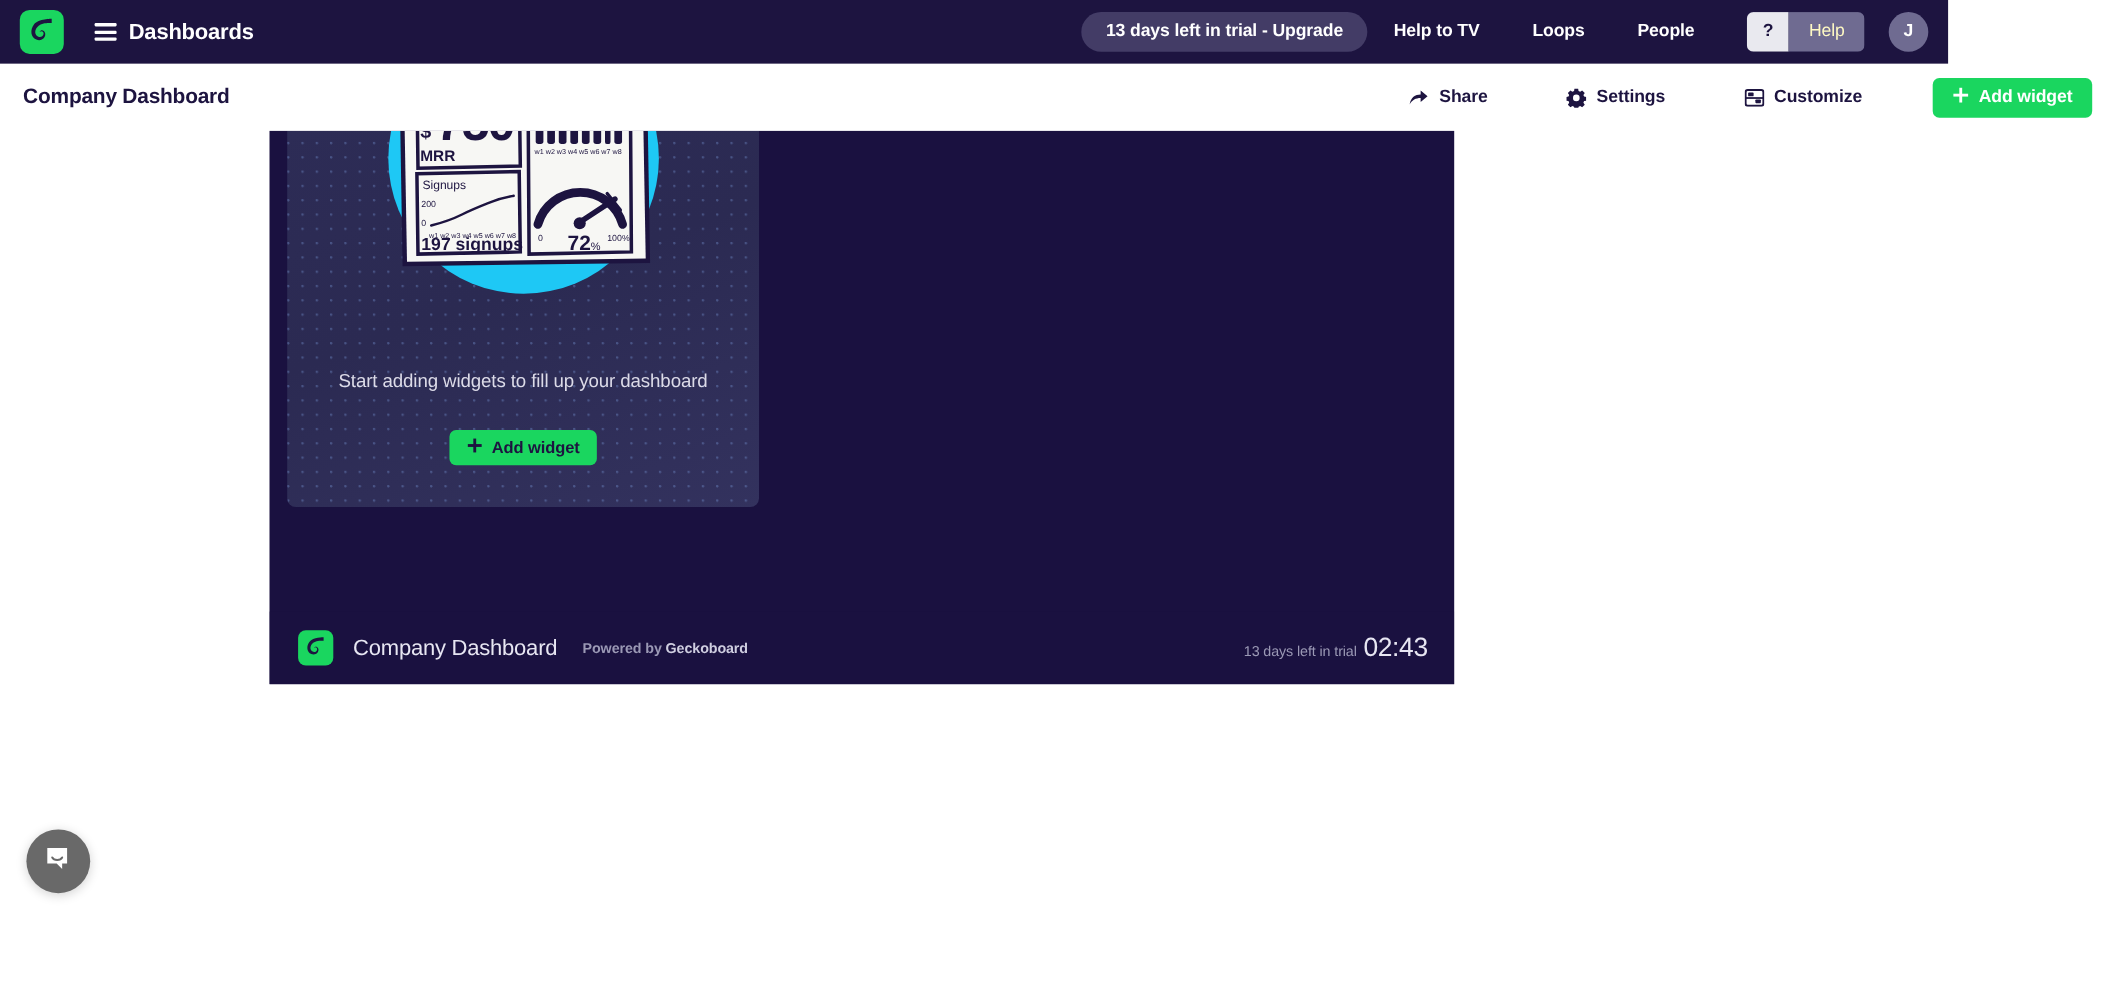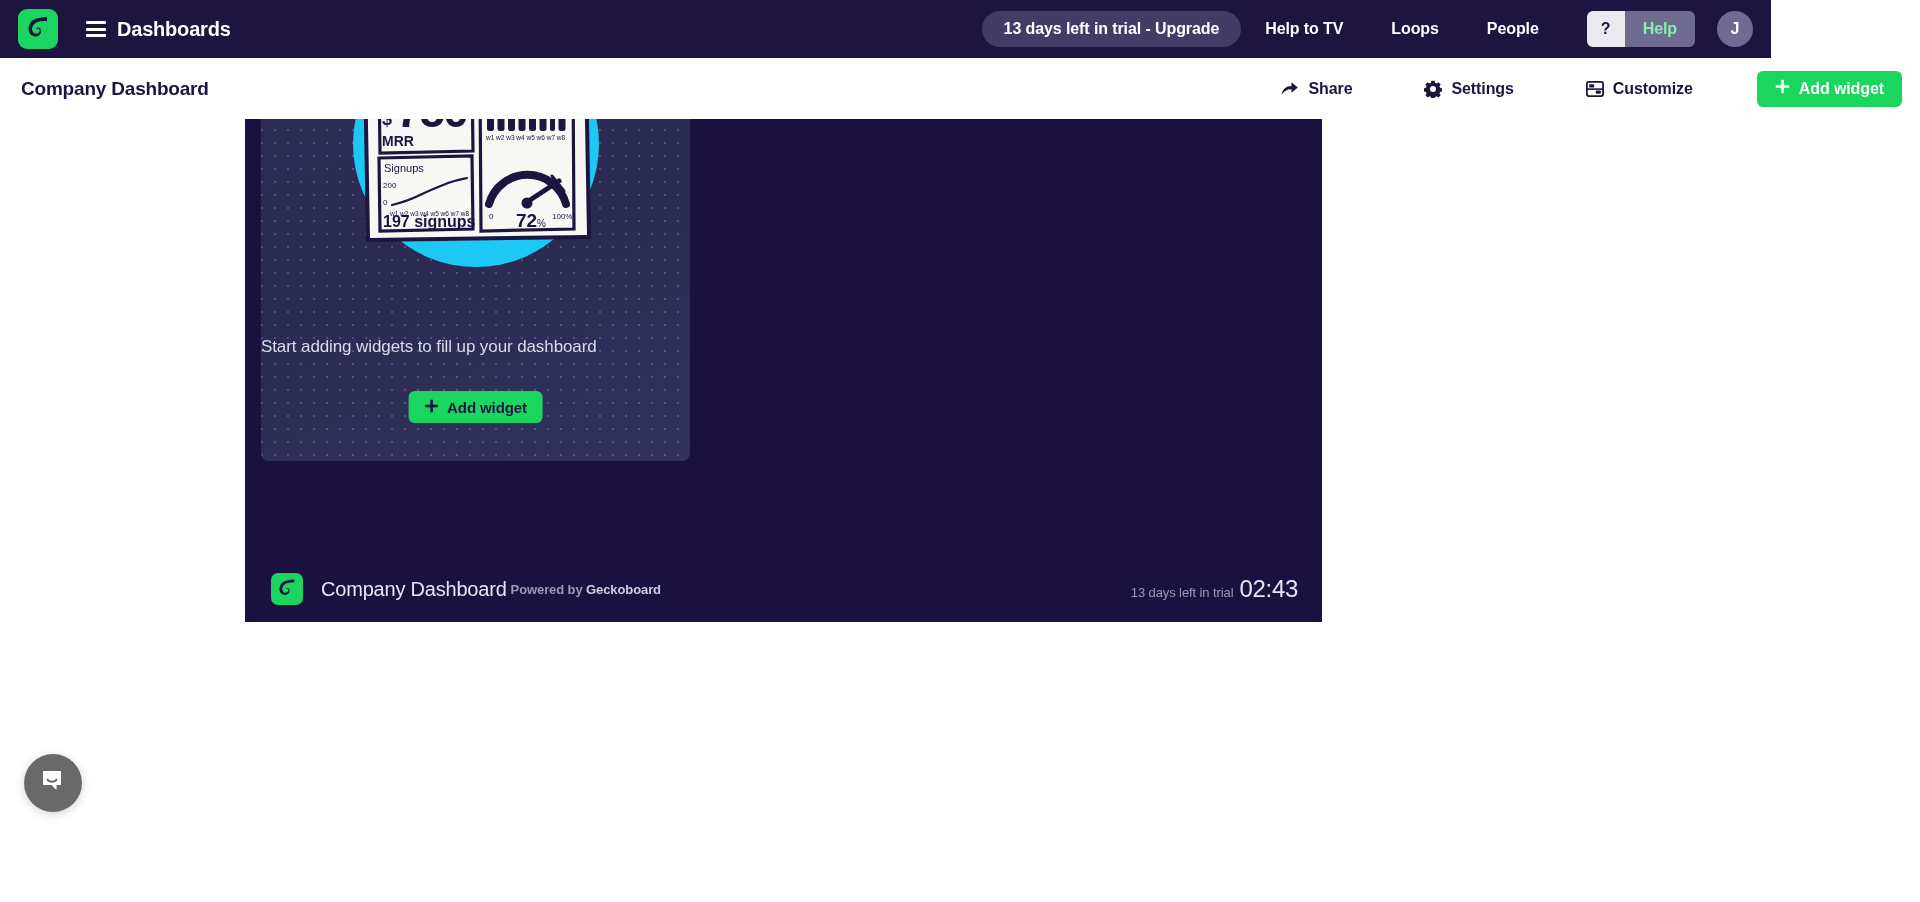--- a/index.html
+++ b/index.html
@@ -80,23 +80,23 @@
   .help-q {
     background: #e9e9ef;
     color: #1d1440;
     font-size: 16px;
     font-weight: bold;
     display: flex; align-items: center; justify-content: center;
     width: 38px;
   }
   .help-label {
     background: #6f6b91;
-    color: #86efac;
-    font-size: 16px;
-    font-weight: bold;
+    color: #fef9c3;
+    font-size: 16px;
+    font-weight: normal;
     display: flex; align-items: center; justify-content: center;
     padding: 0 18px;
     letter-spacing: -0.1px;
   }
   .avatar {
     margin-left: 22px;
     width: 36px; height: 36px;
     border-radius: 50%;
     background: #6f6b91;
     color: #ffffff;
@@ -173,20 +173,21 @@
   }
   .illus-wrap {
     position: absolute;
     top: 0; left: 0;
     width: 429px; height: 300px;
   }
   .illus-svg { position: absolute; top: 0; left: 50%; transform: translateX(-50%); }
   .placeholder-text {
     position: absolute;
     top: 338px; left: 0; width: 429px;
+    text-align: center;
     color: #dcdbe8;
     font-size: 17px;
     letter-spacing: -0.1px;
   }
   .inner-add-btn {
     position: absolute;
     top: 392px; left: 50%;
     transform: translateX(-50%);
     display: flex; align-items: center; gap: 9px;
     background: #1ad65f;
@@ -220,21 +221,21 @@
     flex: none;
   }
   .footer-logo svg { position: absolute; top: 0; left: 0; }
   .footer-title {
     margin-left: 18px;
     color: #e7e6f2;
     font-size: 20px;
     letter-spacing: -0.2px;
   }
   .footer-powered {
-    margin-left: 4px;
+    margin-left: 23px;
     color: #9b99b5;
     font-size: 13px;
     font-weight: bold;
     letter-spacing: -0.1px;
   }
   .footer-powered b { color: #cfcee0; font-weight: bold; }
   .footer-right {
     margin-left: auto;
     display: flex;
     align-items: baseline;

